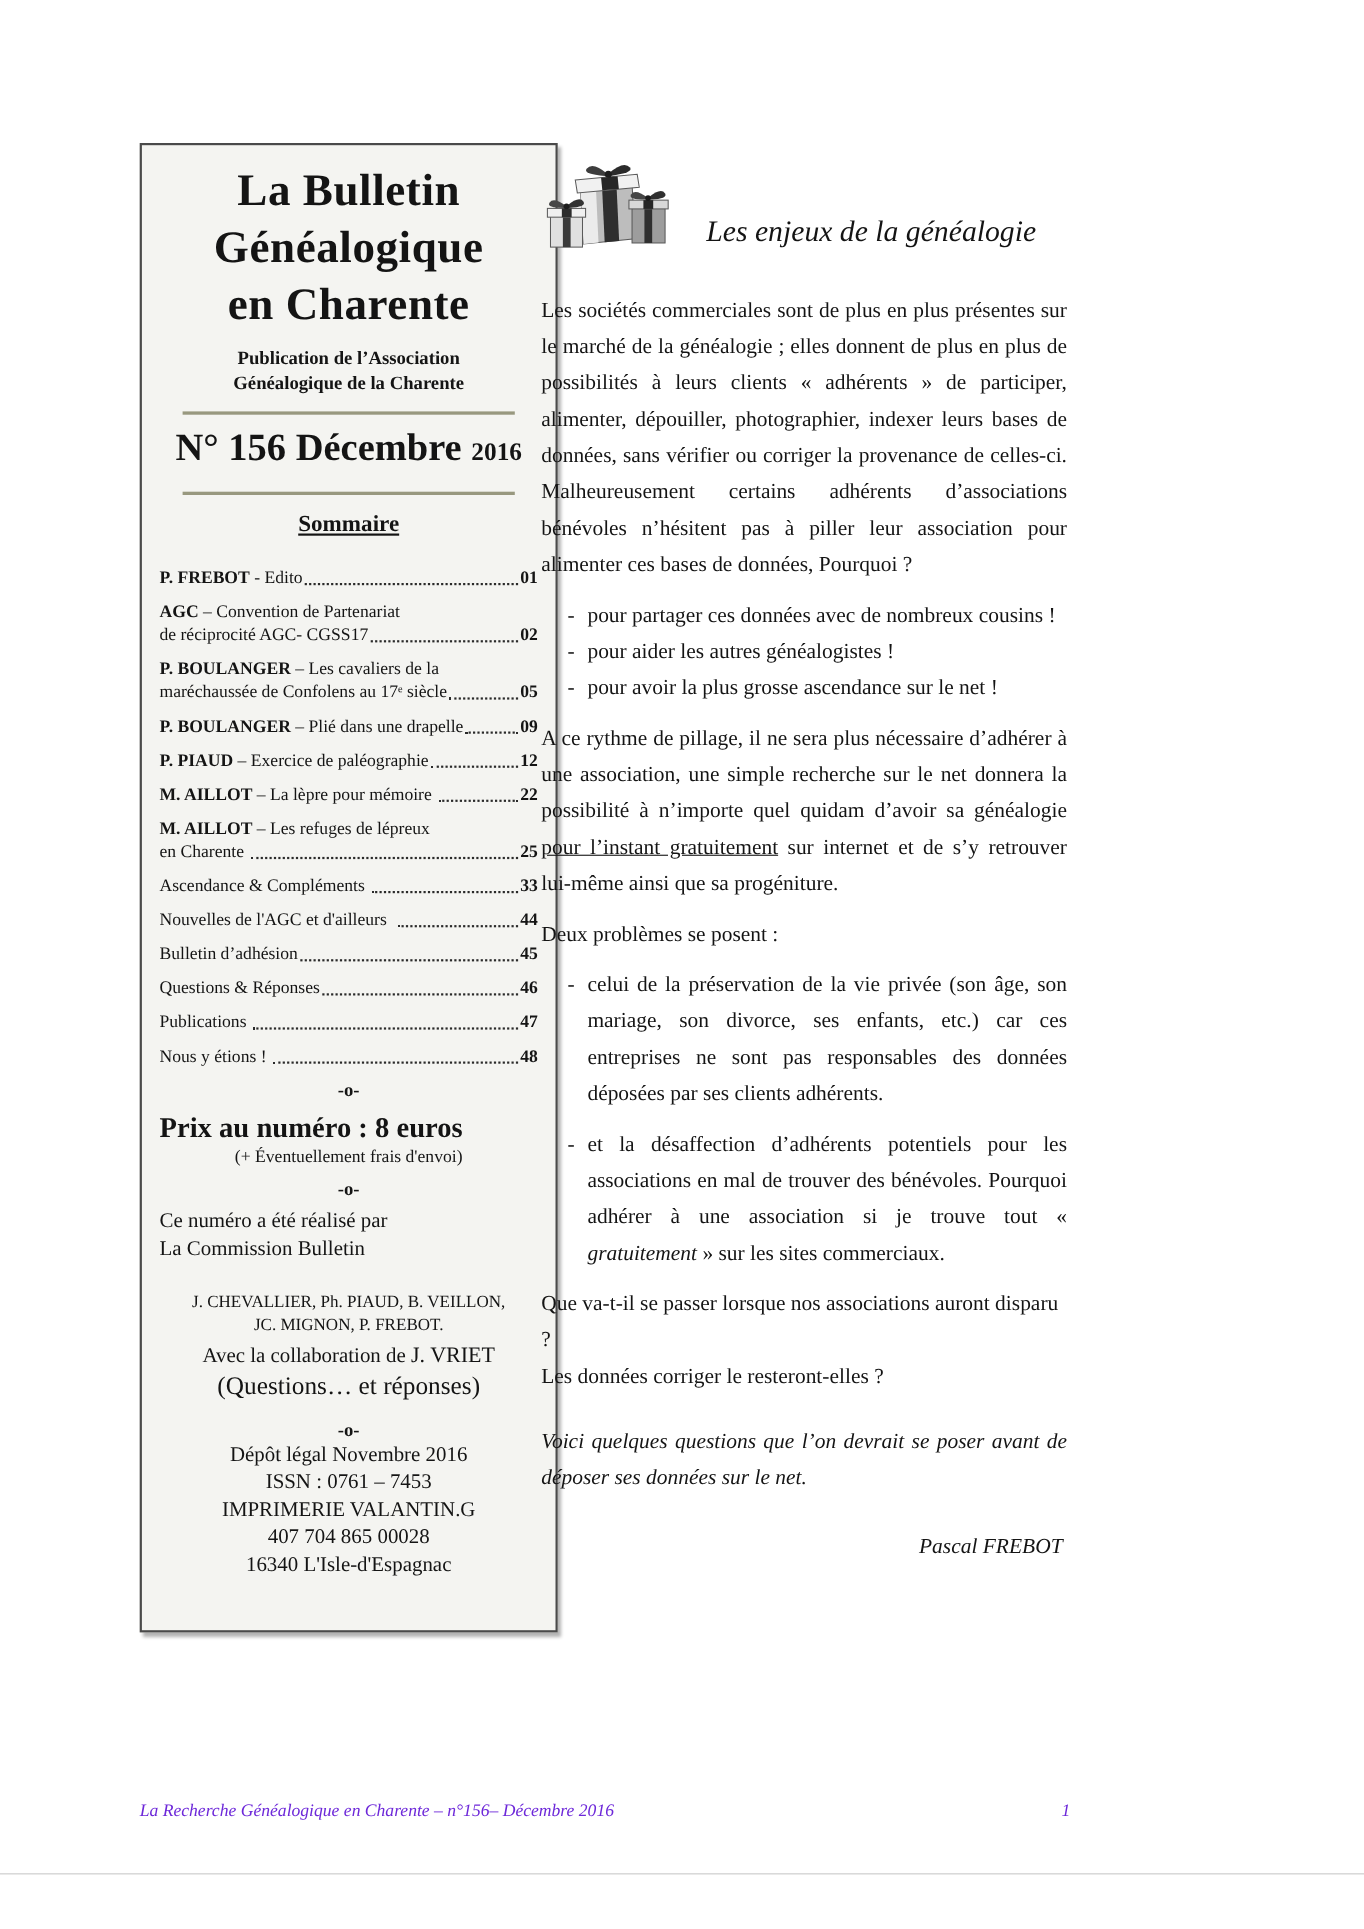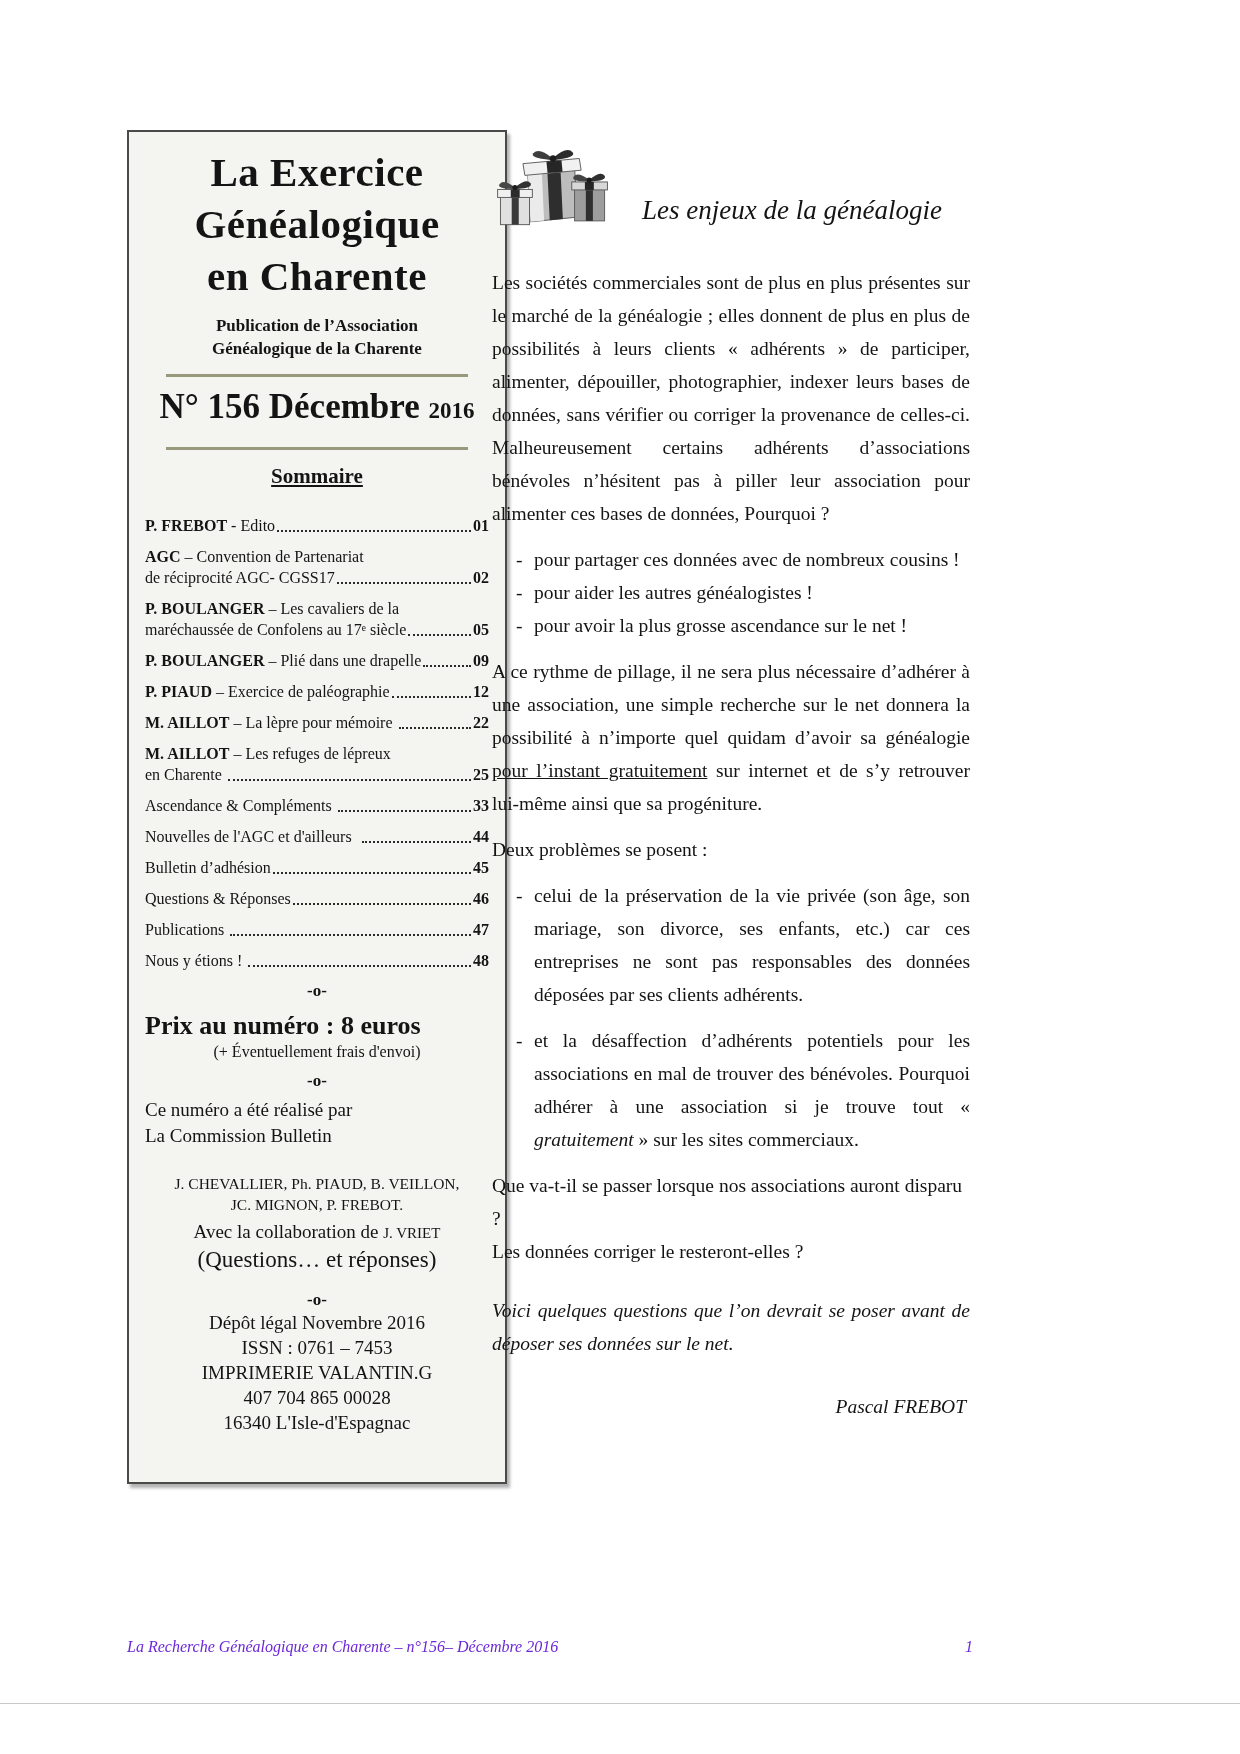--- a/index.html
+++ b/index.html
@@ -27,21 +27,21 @@
   .toc-bold { font-weight:bold; white-space:pre-wrap; }
   .toc-rest { white-space:pre-wrap; }
   .dots { flex:1 1 auto; border-bottom:2px dotted #2a2a2a; align-self:flex-end; margin:0 2px 4px 2px; min-width:8px; }
   .toc-page { font-weight:bold; }
   .sep-o { text-align:center; font-weight:bold; font-size:17px; margin-top:8px; }
   .price { text-align:left; font-weight:bold; font-size:26px; margin-top:10px; line-height:30px; }
   .price-note { text-align:center; font-size:16px; line-height:22px; }
   .made-by { font-size:19px; line-height:26px; margin-top:6px; }
   .committee { text-align:center; font-size:15.5px; line-height:21px; margin-top:24px; }
   .collab { text-align:center; font-size:19px; line-height:26px; margin-top:4px; }
-  .collab-name { font-size:15px;margin-top:35px; }
+  .collab-name { font-size:20px;margin-top:35px; }
   .collab-note { text-align:center; font-size:23px; line-height:28px; }
   .director { text-align:center; font-size:19px; line-height:26px; margin-top:8px; }
   .director b { font-weight:bold; }
   .legal { text-align:center; font-size:19px; line-height:25px; }
 
   
   .main-col { position:absolute; left:492px; top:140px; width:478px; }
   .art-header { display:flex; align-items:center; min-height:100px; }
   .gifts { width:122px; flex:0 0 122px; }
   .art-title { flex:1; text-align:center; font-style:italic; font-size:27px; margin-top:40px; }
@@ -62,21 +62,21 @@
   .page-num { position:absolute; right:12px; top:0; font-style:italic; }
   .bottom-hairline { position:absolute; left:0; top:1703px; width:1240px; height:1px; background:#c9c9c9; }
 </style>
 </head>
 <body>
 
 <div class="page">
 
   <div class="panel">
     <div class="mast-title">
-      <div>La Exercice</div>
+      <div>La Bulletin</div>
       <div>Généalogique</div>
       <div>en Charente</div>
     </div>
     <div class="mast-sub">
       <div>Publication de l’Association</div>
       <div>Généalogique de la Charente</div>
     </div>
     <div class="rule"></div>
     <div class="issue-line"><span>N° 156 Décembre</span> <span class="issue-year">2016</span></div>
     <div class="rule"></div>

